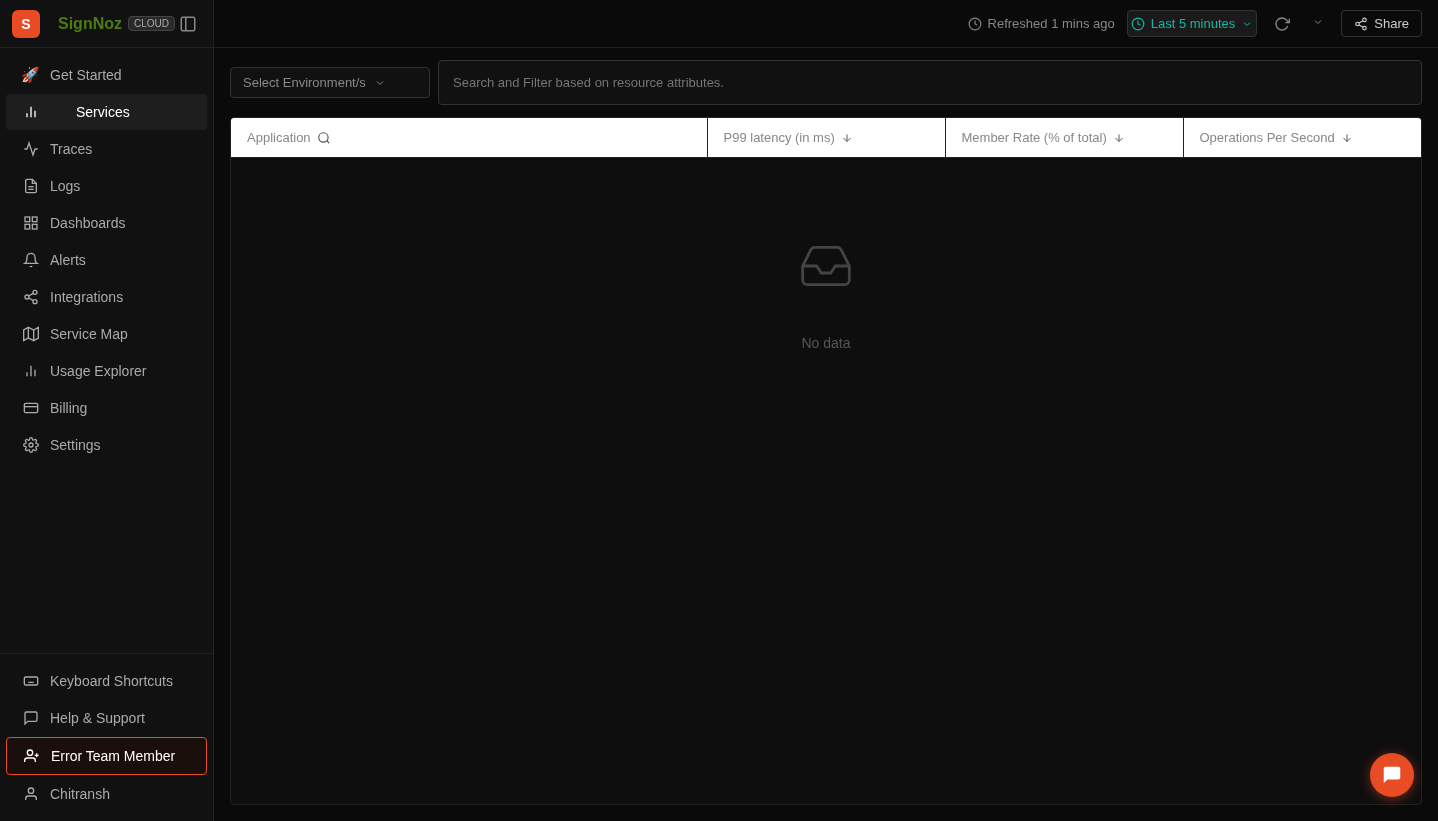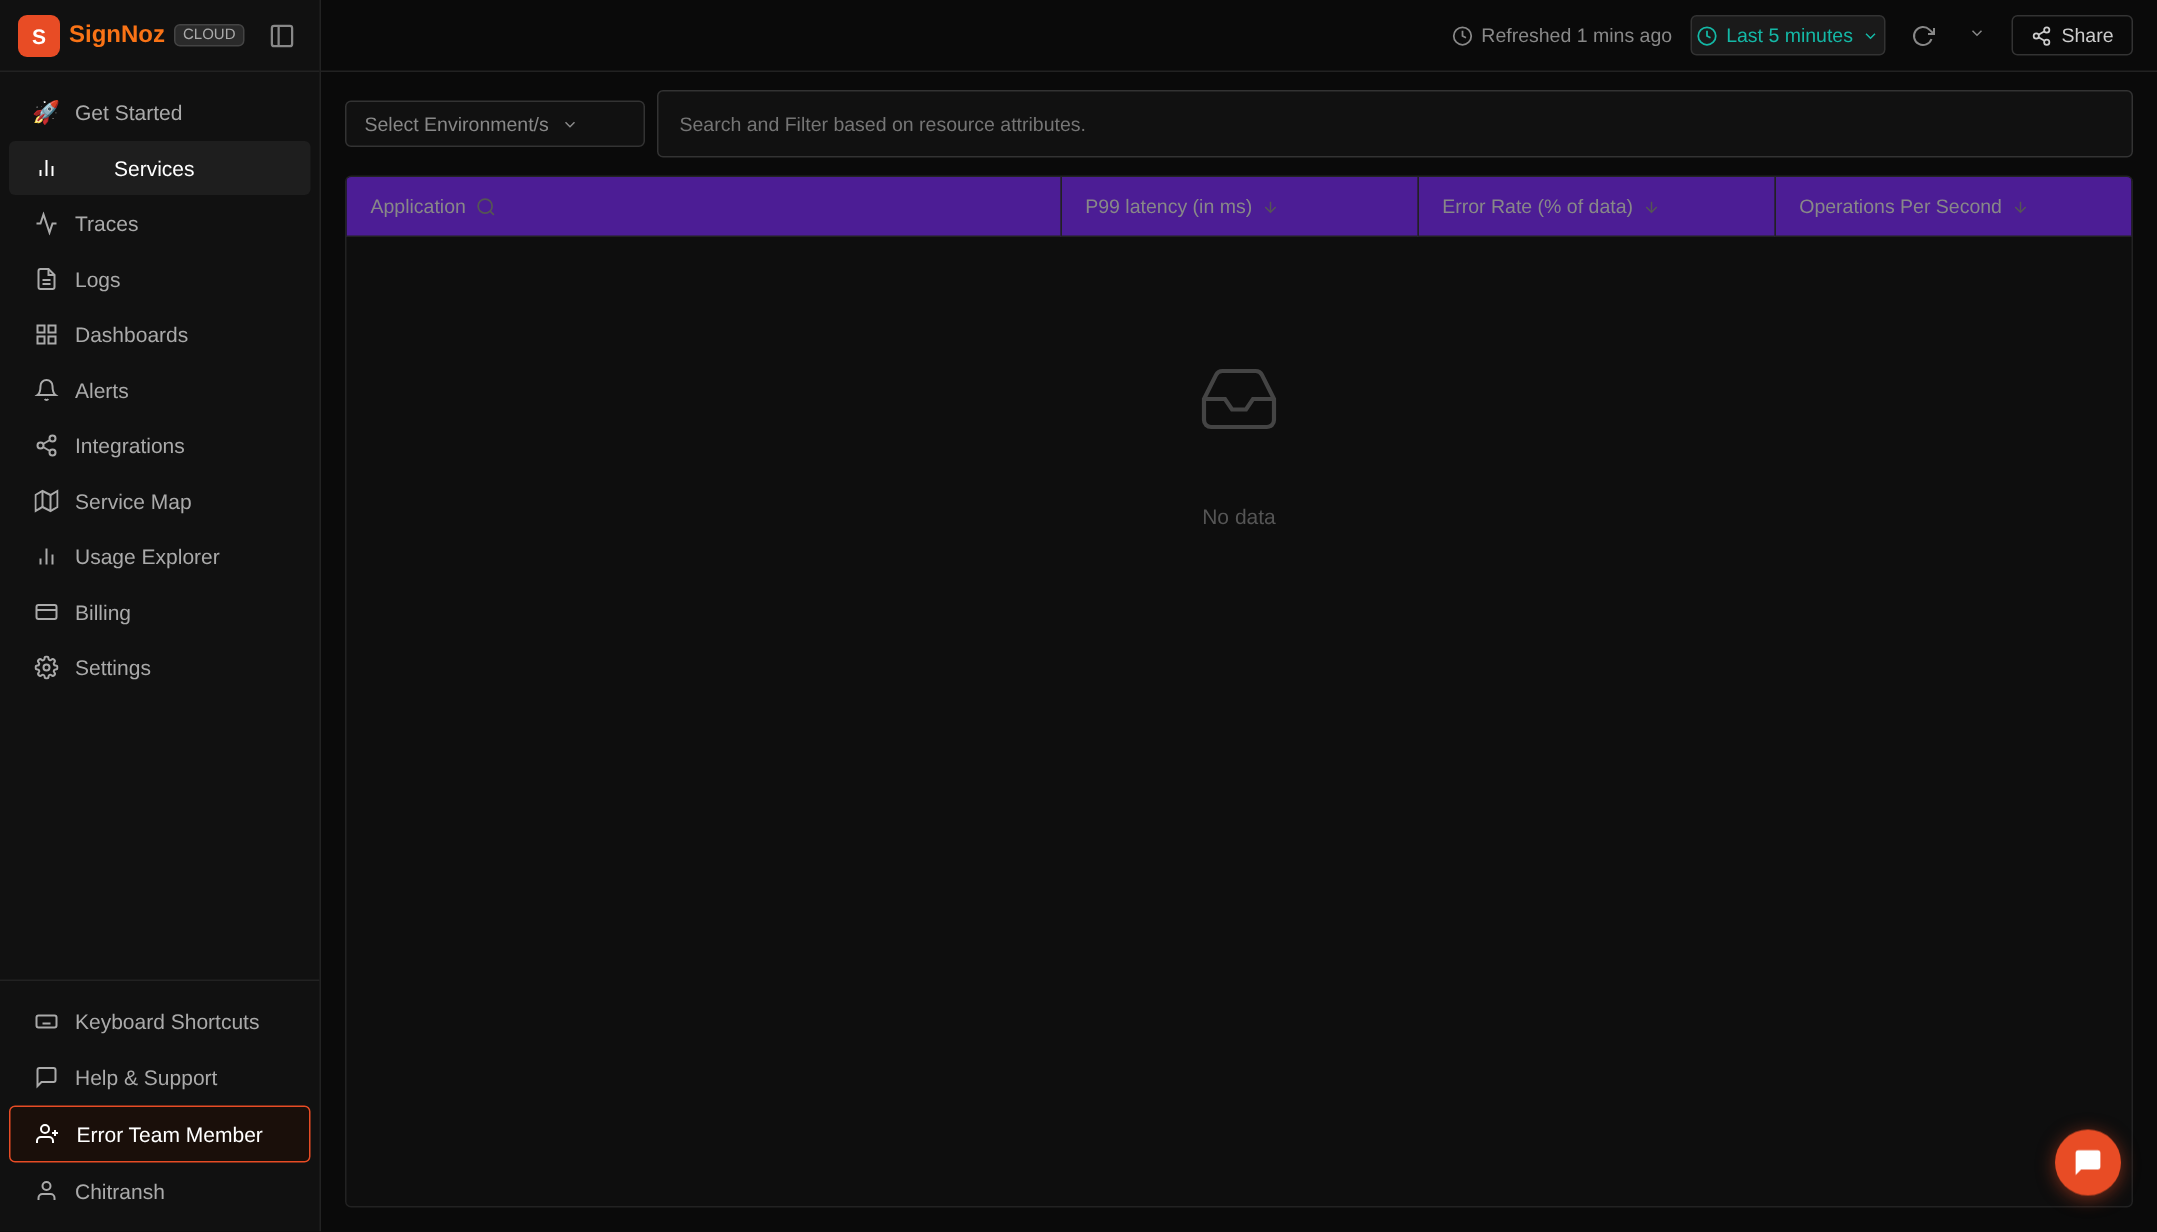--- a/index.html
+++ b/index.html
@@ -48,21 +48,22 @@
       align-items: center;
       justify-content: center;
       font-weight: bold;
       font-size: 14px;
       color: white;
     }
 
     .logo-text {
       font-size: 16px;
       font-weight: 600;
-      color: #f97316;
+      color: #4d7c0f;
+      margin-left: 12px;
     }
 
     .cloud-badge {
       background: #2a2a2a;
       border: 1px solid #444;
       border-radius: 4px;
       font-size: 10px;
       color: #aaa;
       padding: 1px 5px;
       text-transform: uppercase;
@@ -249,21 +250,21 @@
     thead tr {
       border-bottom: 1px solid #222;
     }
 
     th {
       padding: 12px 16px;
       text-align: left;
       color: #888;
       font-weight: 500;
       font-size: 13px;
-      background: #4c1d95;
+      background: #ffffff;
       white-space: nowrap;
     }
 
     th:not(:last-child) {
       border-right: 1px solid #222;
     }
 
     .th-inner {
       display: flex;
       align-items: center;
@@ -558,21 +559,21 @@
             <div class="th-inner">
               <span>P99 latency (in ms)</span>
               <svg width="12" height="12" viewBox="0 0 24 24" fill="none" stroke="currentColor" stroke-width="2" class="sort-icon">
                 <line x1="12" y1="5" x2="12" y2="19"></line>
                   <polyline points="19 12 12 19 5 12"></polyline>
               </svg>
             </div>
           </th>
           <th style="width: 20%">
             <div class="th-inner">
-              <span>Error Rate (% of data)</span>
+              <span>Member Rate (% of total)</span>
               <svg width="12" height="12" viewBox="0 0 24 24" fill="none" stroke="currentColor" stroke-width="2" class="sort-icon">
                 <line x1="12" y1="5" x2="12" y2="19"></line>
                   <polyline points="19 12 12 19 5 12"></polyline>
               </svg>
             </div>
           </th>
           <th style="width: 20%">
             <div class="th-inner">
               <span>Operations Per Second</span>
               <svg width="12" height="12" viewBox="0 0 24 24" fill="none" stroke="currentColor" stroke-width="2" class="sort-icon">

